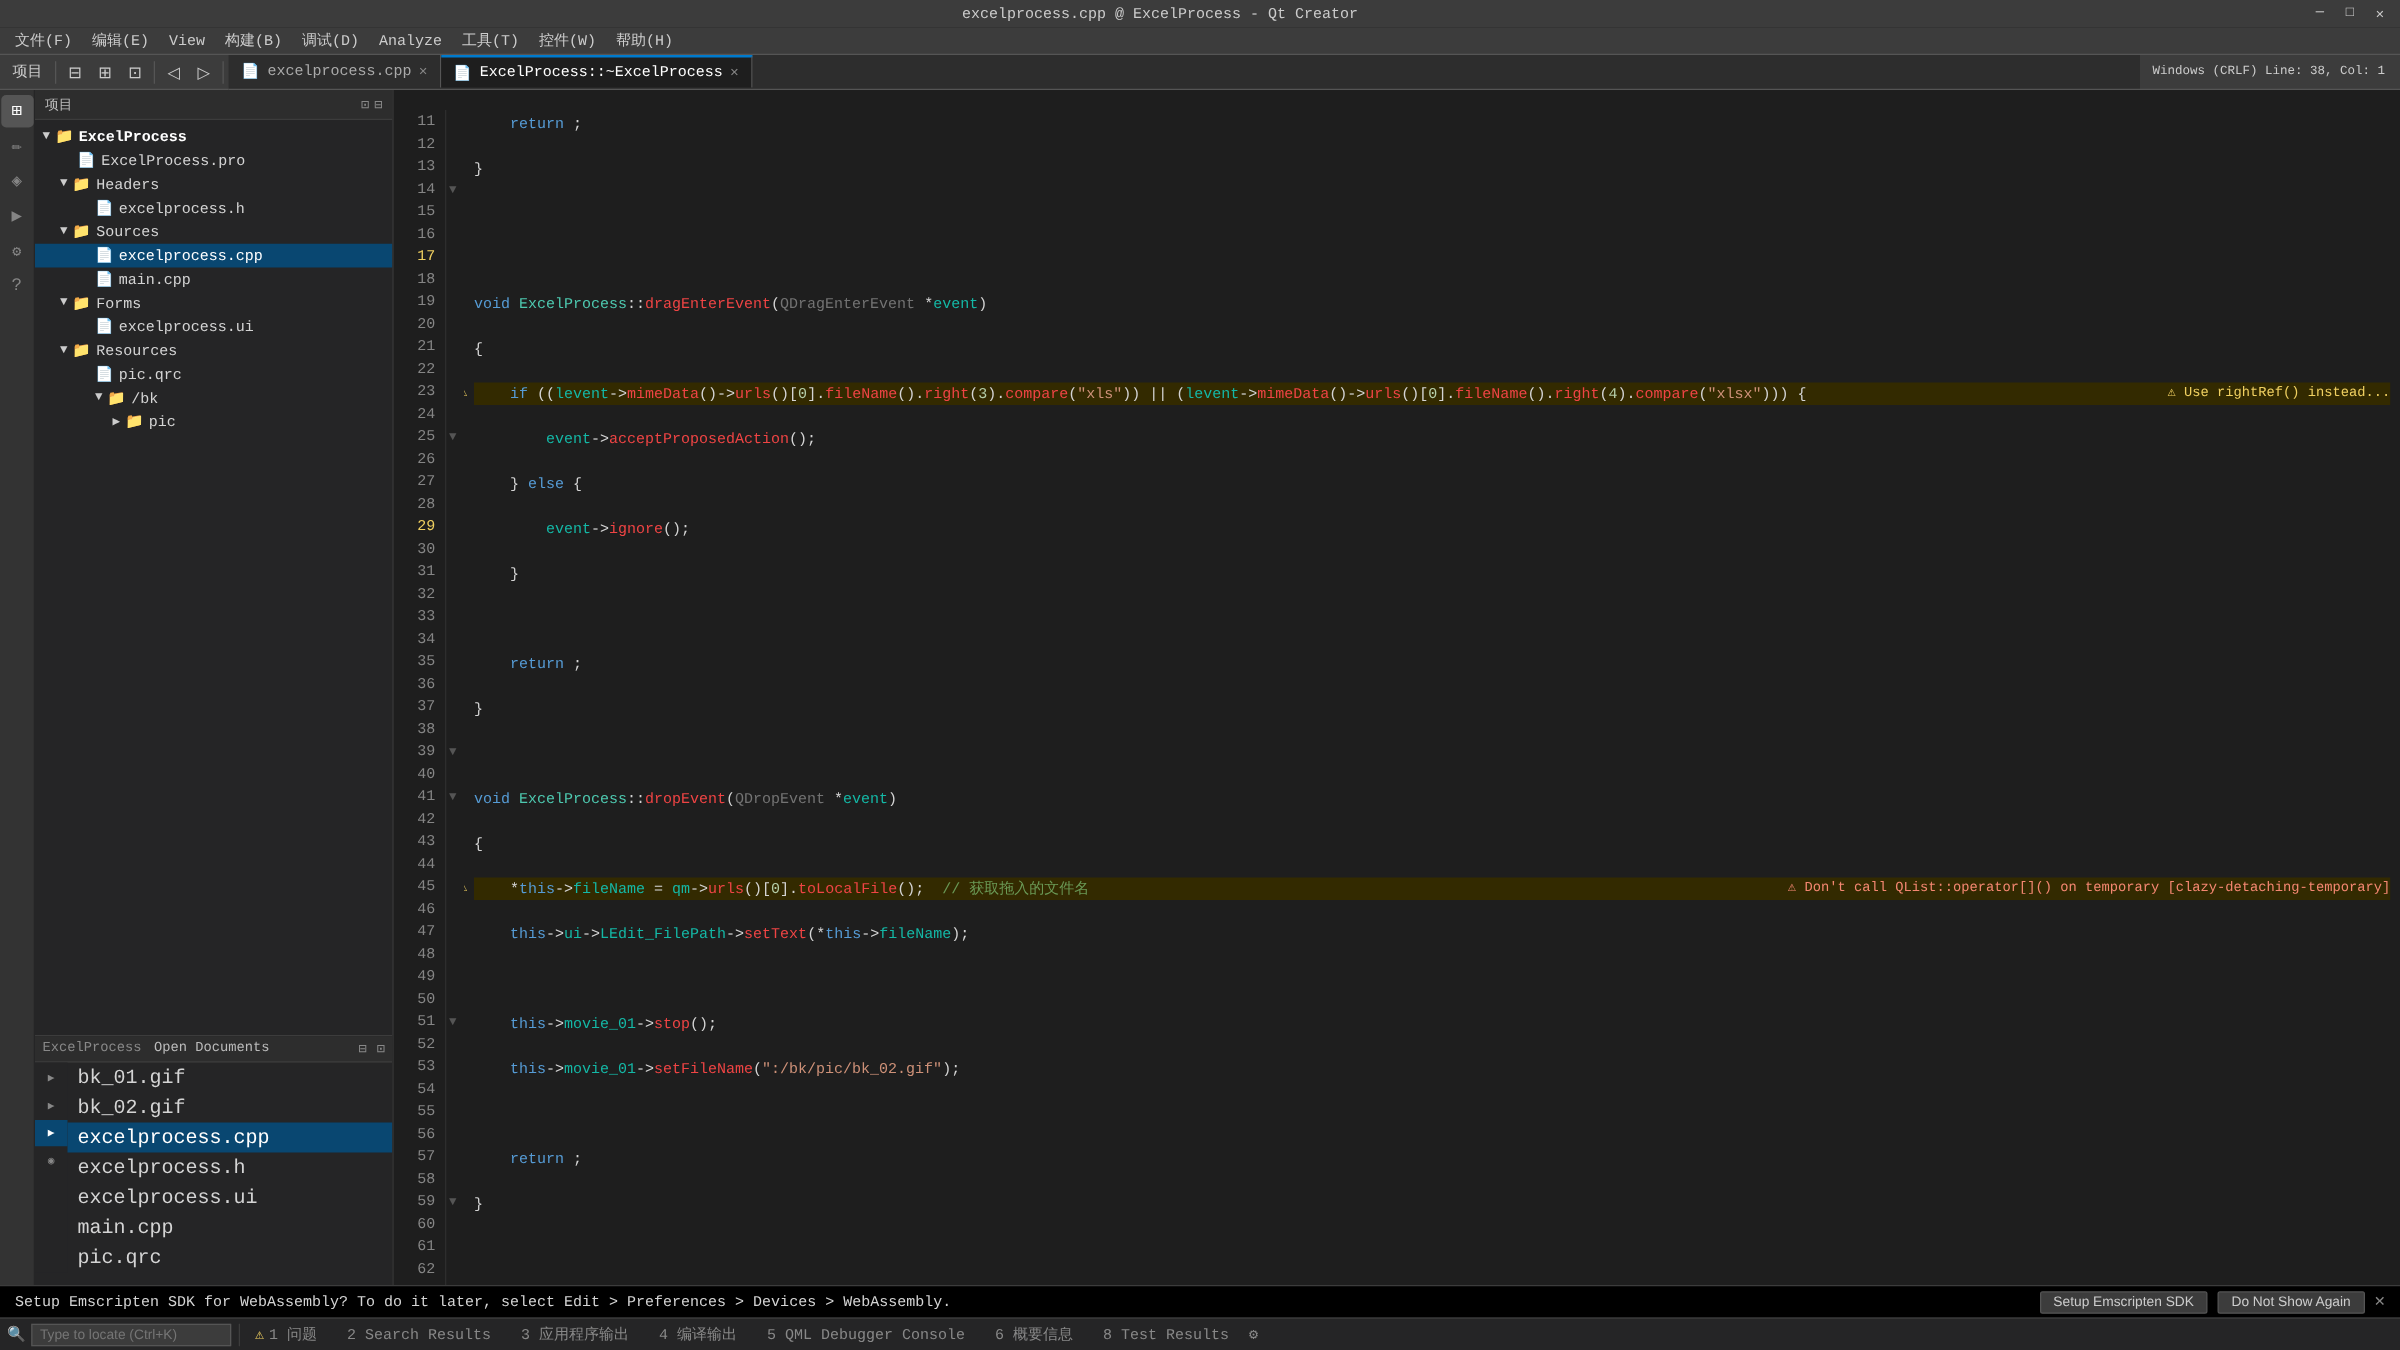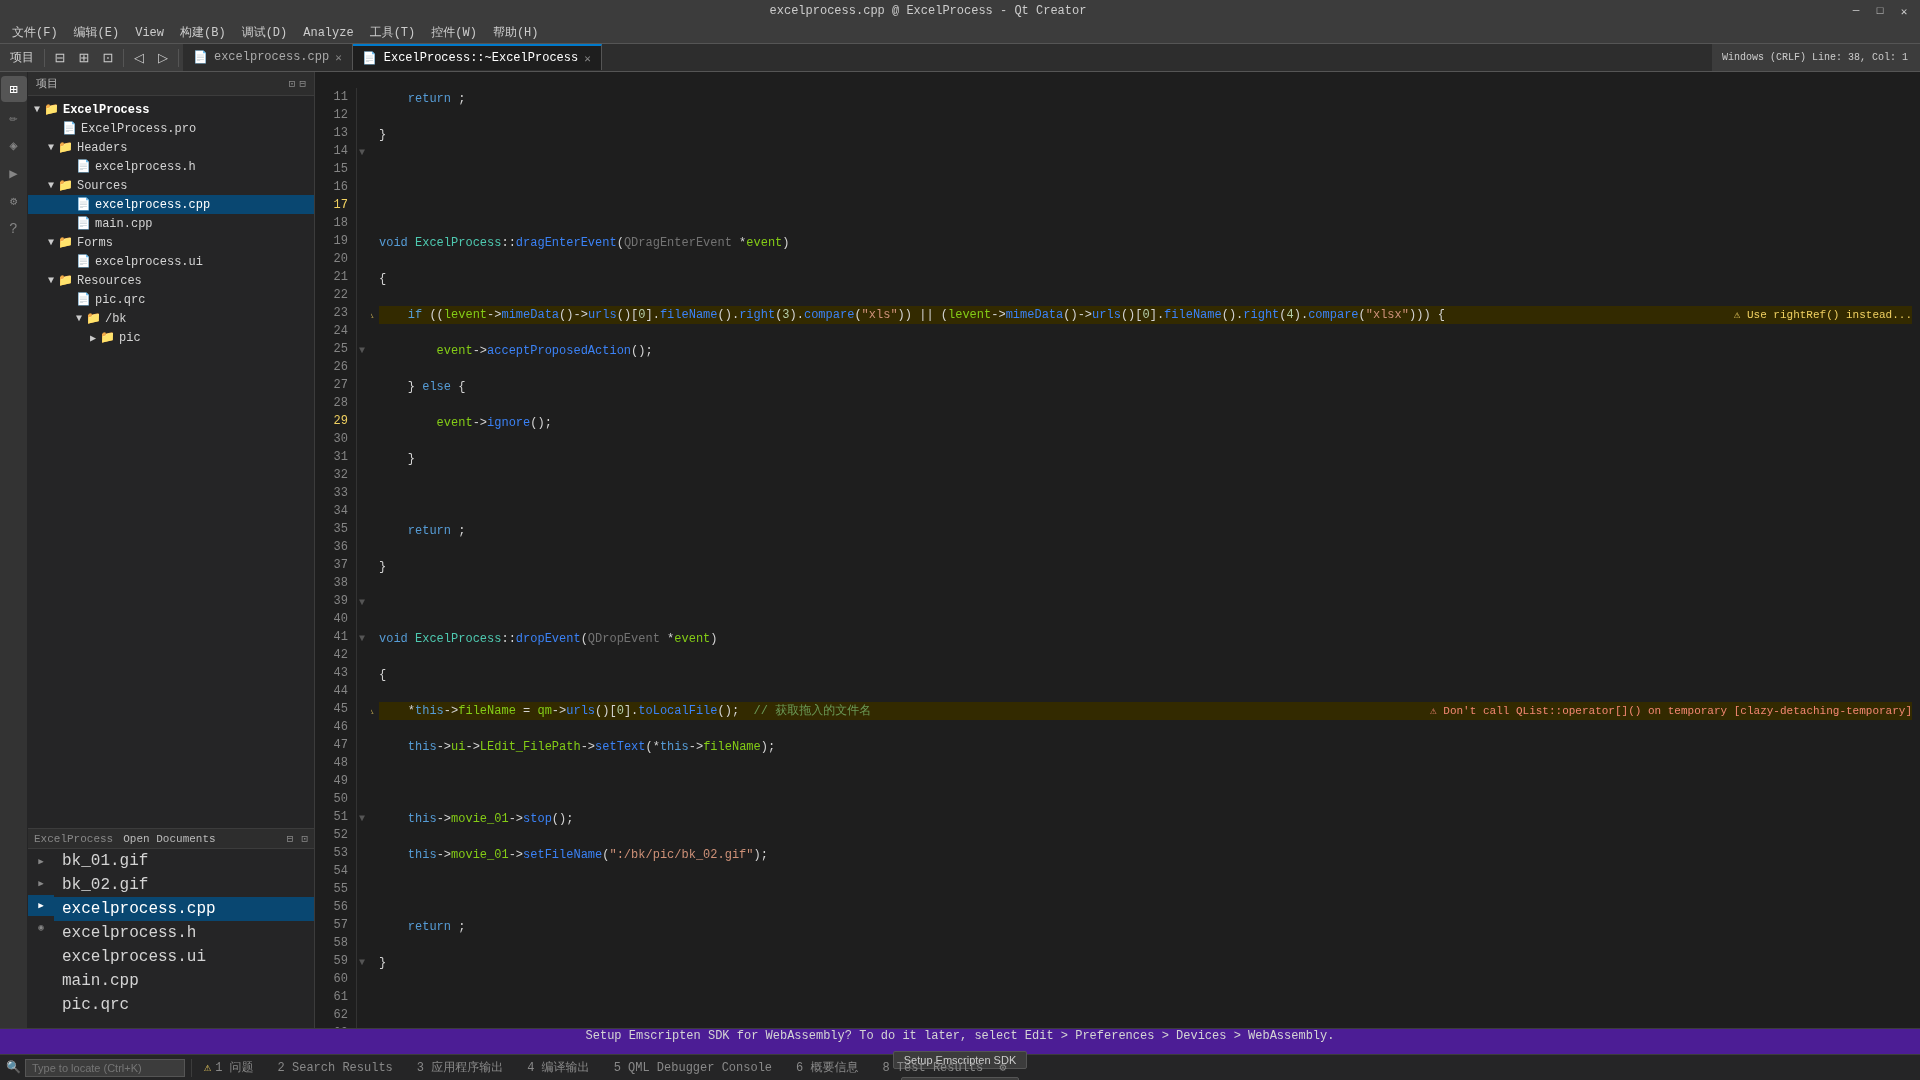--- a/index.html
+++ b/index.html
@@ -166,26 +166,26 @@
       font-size: 12px;
       line-height: 18px;
       white-space: pre;
       overflow-x: auto;
     }
     .line { position: relative; min-height: 18px; }
     .line.warning-line { background: #3a2a00; }
 
     
     .kw { color: #569cd6; }
-    .fn { color: #3b82f6; }
+    .fn { color: #ef4444; }
     .cls { color: #4ec9b0; }
     .str { color: #ce9178; }
     .cmt { color: #6a9955; }
     .num { color: #b5cea8; }
-    .param { color: #84cc16; }
+    .param { color: #14b8a6; }
     .type { color: #737373; }
 
     
     #bottom-panel {
       background: #1e1e1e;
       height: 26px;
       display: flex;
       align-items: center;
       border-top: 1px solid #3c3c3c;
       gap: 0;
@@ -622,21 +622,21 @@
 
 
 
 
 
       </div>
     </div>
   </div>
 </div>
 
-<div id="notification-banner" style="background:#4c1d95;height:26px;display:flex;align-items:center;padding:0 12px;font-size:12px;color:#d4d4d4;border-top:1px solid #3c3c3c;gap:8px;flex-direction:column;">
+<div id="notification-banner" style="background:#000000;height:26px;display:flex;align-items:center;padding:0 12px;font-size:12px;color:#d4d4d4;border-top:1px solid #3c3c3c;gap:8px;">
   <span class="notif-text" style="flex:1;">Setup Emscripten SDK for WebAssembly? To do it later, select Edit &gt; Preferences &gt; Devices &gt; WebAssembly.</span>
   <button class="notif-btn" style="padding:2px 10px;background:#3c3c3c;border:1px solid #555;color:#ccc;cursor:pointer;font-size:11px;">Setup Emscripten SDK</button>
   <button class="notif-btn" style="padding:2px 10px;background:#3c3c3c;border:1px solid #555;color:#ccc;cursor:pointer;font-size:11px;">Do Not Show Again</button>
   <span class="notif-close" style="color:#888;cursor:pointer;font-size:14px;">✕</span>
 </div>
 
 <div id="bottom-panel" style="background:#252526;height:26px;display:flex;align-items:center;border-top:1px solid #3c3c3c;">
 
   <div style="display:flex;align-items:center;padding:0 6px;gap:4px;border-right:1px solid #3c3c3c;">
     <span style="color:#888;font-size:12px;">🔍</span>

